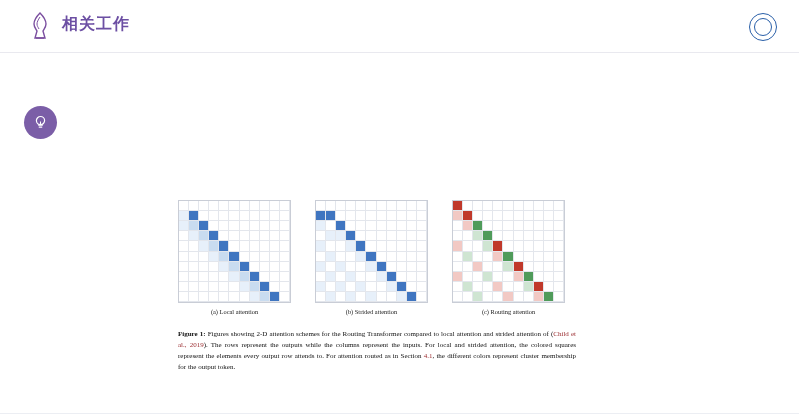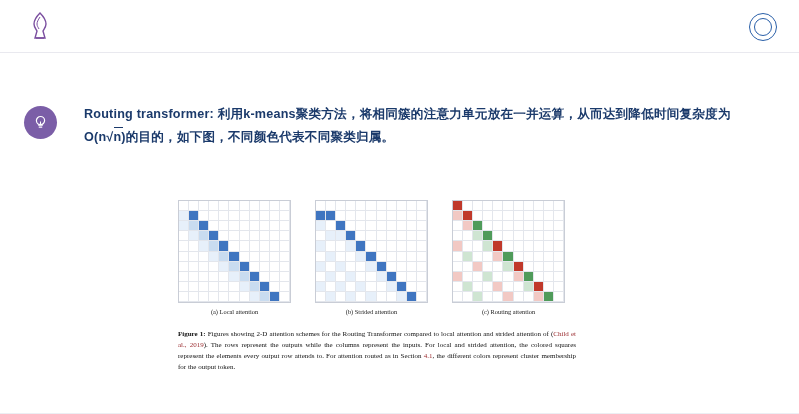--- a/index.html
+++ b/index.html
@@ -178,38 +178,36 @@
 <div class="slide">
 
   <div class="header">
     <div class="logo-mark">
       <svg width="26" height="30" viewBox="0 0 26 30">
         <path d="M13 2 C9 6 7 9 7 13 c0 3 2 5 3 7 l-2 7 h10 l-2-7 c1-2 3-4 3-7 0-4-2-7-6-11z" fill="none" stroke="#7b4fa0" stroke-width="1.4"></path>
         <path d="M13 6 c-2 3 -3 5 -3 7 0 2 1 3 2 5" fill="none" stroke="#7b4fa0" stroke-width="1"></path>
         <path d="M9 27 h8" stroke="#7b4fa0" stroke-width="1.4"></path>
       </svg>
     </div>
+    <div class="header-title">相关工作</div>
 
     <div class="univ-logo">
       <div class="univ-seal"></div>
     </div>
     <div class="header-rule"></div>
   </div>
 
   <div class="bullet-badge">
     <svg width="17" height="17" viewBox="0 0 17 17">
       <circle cx="8.5" cy="6.6" r="4.1" fill="none" stroke="#ffffff" stroke-width="1.2"></circle>
       <path d="M6.7 11.2 h3.6 M7.2 13.1 h2.6" stroke="#ffffff" stroke-width="1.2" stroke-linecap="round"></path>
       <path d="M8.5 10.8 v-3.3" stroke="#ffffff" stroke-width="1"></path>
     </svg>
   </div>
 
-  <div class="bullet-text">
-    <span>Routing transformer:</span><span> 利用k-means聚类方法，将相同簇的注意力单元放在一并运算，从而达到降低时间复杂度为</span><span>O(n</span><span class="sqrt-wrap"><span class="sqrt-sym">√</span><span class="sqrt-bar"></span><span>n</span></span><span>)的目的，如下图，不同颜色代表不同聚类归属。</span>
-  </div>
 
   <div class="figure">
     <div class="grids">
 
       <div class="grid-block">
         <div class="grid" id="grid-local">
             <div class="cell" style="background: transparent;"></div>
             <div class="cell" style="background: transparent;"></div>
             <div class="cell" style="background: transparent;"></div>
             <div class="cell" style="background: transparent;"></div>

